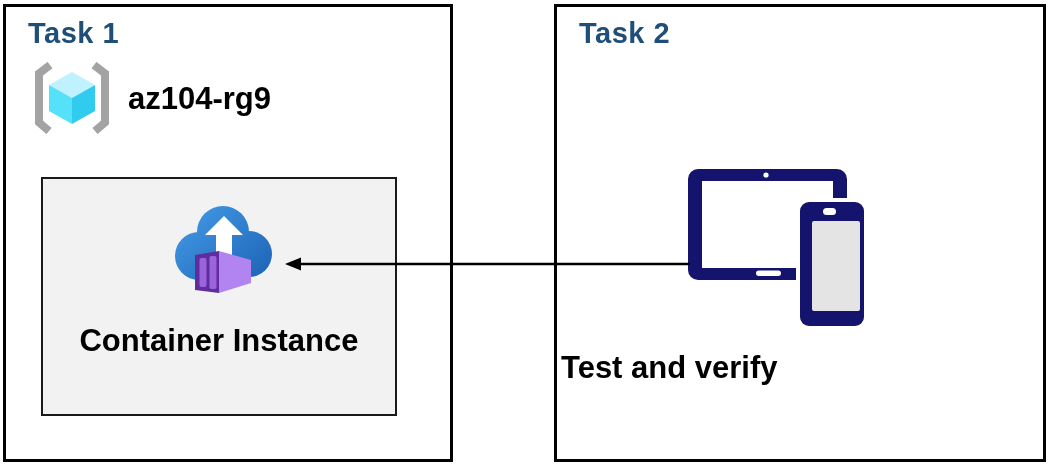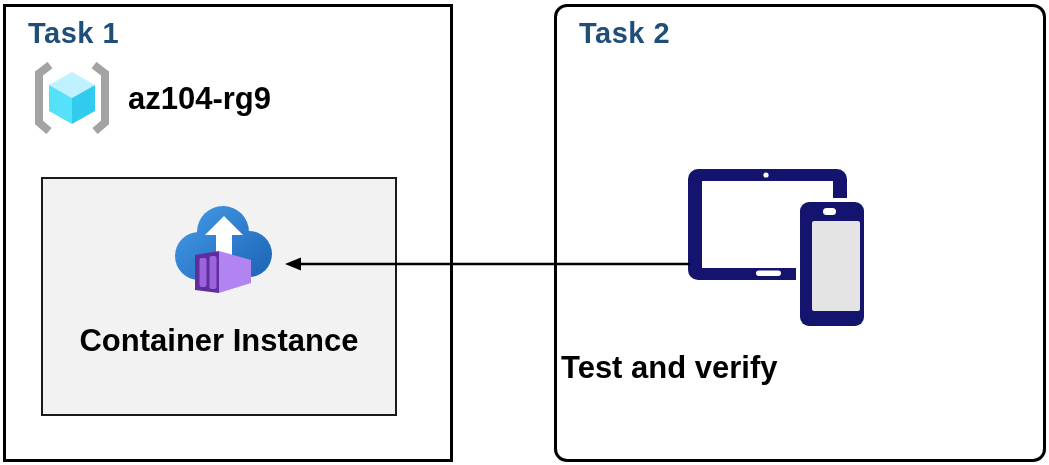--- a/index.html
+++ b/index.html
@@ -5,21 +5,21 @@
   * { margin:0; padding:0; box-sizing:border-box; }
   html,body { width:1049px; height:465px; background:#fff; overflow:hidden; }
   body { font-family:"Liberation Sans", sans-serif; position:relative; }
   .stage { position:absolute; left:0; top:0; width:1049px; height:465px; }
 
   .task-box {
     position:absolute; background:#fff;
     border:3px solid var(--box-border,#000);
   }
   #task1-box { left:3px; top:4px; width:450px; height:458px; }
-  #task2-box { left:554px; top:4px; width:492px; height:458px;border-radius:13px; }
+  #task2-box { left:554px; top:4px; width:492px; height:458px; }
 
   .task-title {
     position:absolute; left:22px; top:10px;
     font-size:29px; font-weight:700; color:var(--heading,#1F4E79);
     letter-spacing:0.5px; white-space:nowrap;
   }
 
   .rg-icon { position:absolute; left:23px; top:55px; width:86px; height:72px; }
   .rg-name {
     position:absolute; left:122px; top:70px; line-height:44px;

